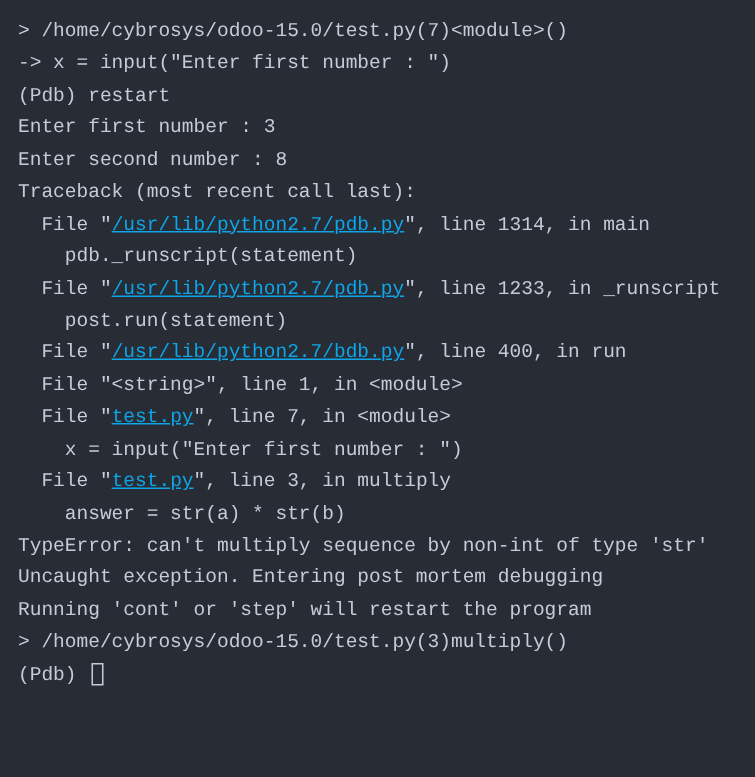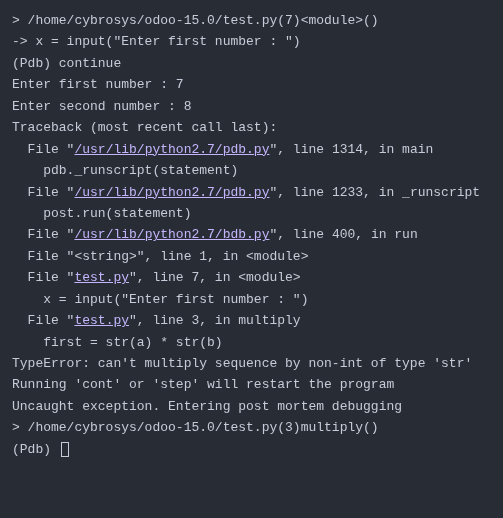--- a/index.html
+++ b/index.html
@@ -15,50 +15,50 @@
       padding: 10px 12px;
       line-height: 1.65;
       width: 503px;
       height: 518px;
       overflow: hidden;
     }
     .line {
       white-space: pre;
     }
     .link {
-      color: #c4b5fd;
+      color: #0ea5e9;
       text-decoration: underline;
     }
     .cursor {
       display: inline-block;
       width: 8px;
       height: 15px;
       border: 1px solid #c5cbd8;
       vertical-align: text-bottom;
       margin-left: 2px;
     }
   </style>
 </head>
 <body>
 
 <div id="terminal-output">
     <div class="line"><span>&gt; /home/cybrosys/odoo-15.0/test.py(7)&lt;module&gt;()</span></div>
     <div class="line"><span>-&gt; x = input("Enter first number : ")</span></div>
-    <div class="line"><span>(Pdb) continue</span></div>
-    <div class="line"><span>Enter first number : 7</span></div>
+    <div class="line"><span>(Pdb) restart</span></div>
+    <div class="line"><span>Enter first number : 3</span></div>
     <div class="line"><span>Enter second number : 8</span></div>
     <div class="line"><span>Traceback (most recent call last):</span></div>
     <div class="line"><span>  File "</span><span class="link">/usr/lib/python2.7/pdb.py</span><span>", line 1314, in main</span></div>
     <div class="line"><span>    pdb._runscript(statement)</span></div>
     <div class="line"><span>  File "</span><span class="link">/usr/lib/python2.7/pdb.py</span><span>", line 1233, in _runscript</span></div>
     <div class="line"><span>    post.run(statement)</span></div>
     <div class="line"><span>  File "</span><span class="link">/usr/lib/python2.7/bdb.py</span><span>", line 400, in run</span></div>
     <div class="line"><span>  File "&lt;string&gt;", line 1, in &lt;module&gt;</span></div>
     <div class="line"><span>  File "</span><span class="link">test.py</span><span>", line 7, in &lt;module&gt;</span></div>
     <div class="line"><span>    x = input("Enter first number : ")</span></div>
     <div class="line"><span>  File "</span><span class="link">test.py</span><span>", line 3, in multiply</span></div>
-    <div class="line"><span>    first = str(a) * str(b)</span></div>
+    <div class="line"><span>    answer = str(a) * str(b)</span></div>
     <div class="line"><span>TypeError: can't multiply sequence by non-int of type 'str'</span></div>
+    <div class="line"><span>Uncaught exception. Entering post mortem debugging</span></div>
     <div class="line"><span>Running 'cont' or 'step' will restart the program</span></div>
-    <div class="line"><span>Uncaught exception. Entering post mortem debugging</span></div>
     <div class="line"><span>&gt; /home/cybrosys/odoo-15.0/test.py(3)multiply()</span></div>
     <div class="line"><span>(Pdb) </span><span class="cursor"></span></div>
   </div>
 
 </body></html>

